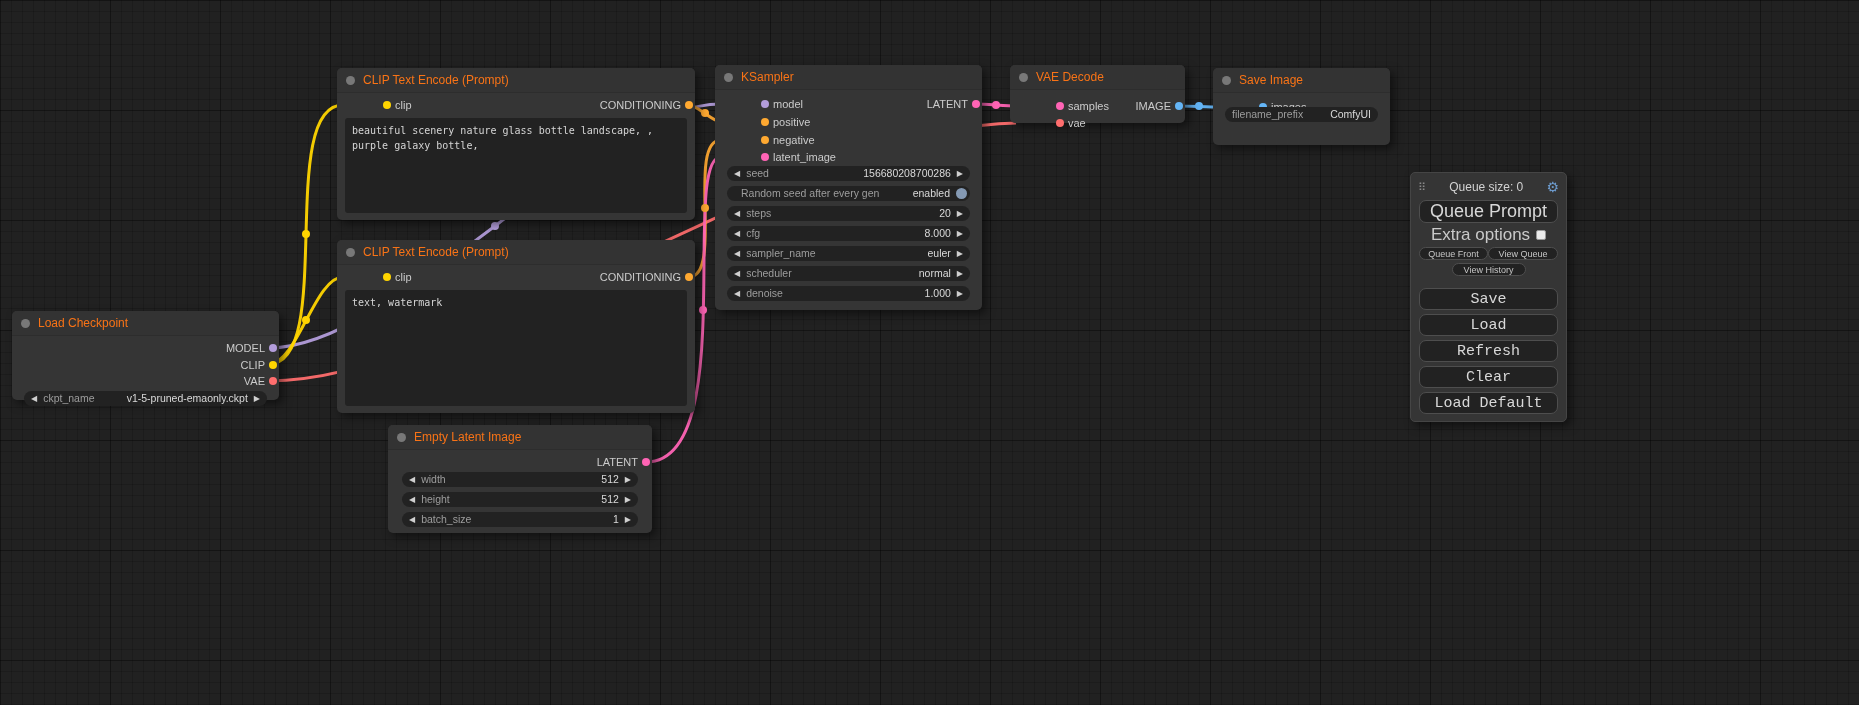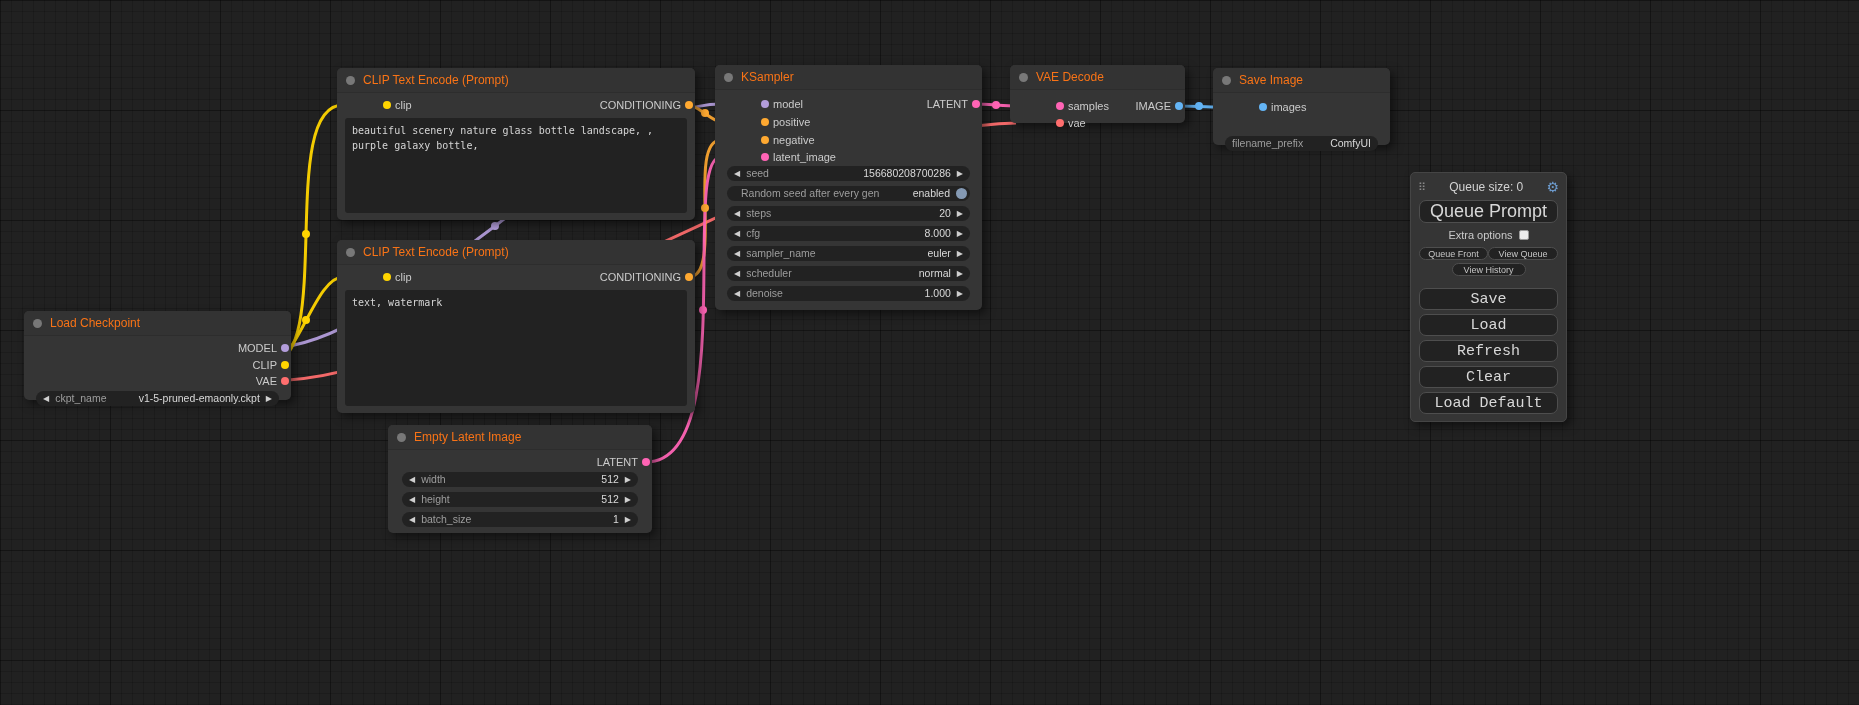--- a/index.html
+++ b/index.html
@@ -52,21 +52,21 @@
   .drag-handle { font-size:11px; color:#8a8a8a; }
   .qp-size { font-size:12px; color:#d2d2d2; }
   .qp-gear { font-size:14px; color:#6d9bcd; line-height:14px; }
   .qp-btn { position:absolute; left:8px; right:8px; background:#222222;
             border:1px solid #4e4e4e; border-radius:7px; color:#d8d8d8;
             display:flex; align-items:center; justify-content:center;
             font-family:"Liberation Sans", sans-serif; cursor:pointer; }
   .qp-btn.big { height:22px; font-size:15px;font-family:Liberation Mono, monospace; }
   .qp-extra { position:absolute; left:0; right:0; top:55px; height:14px;
               display:flex; align-items:center; justify-content:center; gap:6px;
-              font-size:11px; color:#c9c9c9; }
+              font-size:17px; color:#c9c9c9; }
   .qp-checkbox { width:10px; height:10px; background:#ececec; border-radius:2px;
                  border:1px solid #9a9a9a; }
   .qp-small { position:absolute; background:#222222; border:1px solid #4e4e4e;
               border-radius:7px; color:#c6c6c6; font-size:9px; height:13px;
               display:flex; align-items:center; justify-content:center;
               font-family:"Liberation Sans", sans-serif; cursor:pointer; }
 </style>
 </head>
 <body>
 
@@ -86,21 +86,21 @@
     <circle r="4" cx="642" cy="252" style="fill: rgb(255, 110, 110);"></circle>
     <circle r="4" cx="306" cy="234" style="fill: rgb(255, 213, 0);"></circle>
     <circle r="4" cx="306" cy="320" style="fill: rgb(255, 213, 0);"></circle>
     <circle r="4" cx="705" cy="113" style="fill: rgb(255, 169, 49);"></circle>
     <circle r="4" cx="705" cy="208" style="fill: rgb(255, 169, 49);"></circle>
     <circle r="4" cx="703" cy="310" style="fill: rgb(255, 100, 181);"></circle>
     <circle r="4" cx="996" cy="105" style="fill: rgb(255, 100, 181);"></circle>
     <circle r="4" cx="1199" cy="106" style="fill: rgb(100, 181, 246);"></circle>
   </svg>
 
-  <div class="node" style="left:24px;top:311px;width:267px;height:89px">
+  <div class="node" style="left:12px;top:311px;width:267px;height:89px">
     <div class="node-header">
       <span class="collapse-dot"></span>
       <span class="node-title">Load Checkpoint</span>
     </div>
     <div class="slot-row" style="top:29px">
       <span class="lbl out">MODEL</span>
       <span class="dot out" style="background: rgb(179, 157, 219);"></span>
     </div>
     <div class="slot-row" style="top:46px">
       <span class="lbl out">CLIP</span>
@@ -260,21 +260,21 @@
 
   <div class="node" style="left:1213px;top:68px;width:177px;height:77px">
     <div class="node-header">
       <span class="collapse-dot"></span>
       <span class="node-title">Save Image</span>
     </div>
     <div class="slot-row" style="top:31px">
       <span class="dot in" style="background: rgb(100, 181, 246);"></span>
       <span class="lbl in">images</span>
     </div>
-    <div class="widget" style="left:12px;right:12px;top:68px">
+    <div class="widget" style="left:12px;right:12px;top:39px">
       <span class="w-name">filename_prefix</span>
       <span class="w-value">ComfyUI</span>
     </div>
   </div>
 
   <div class="queue-panel">
     <div class="qp-header">
       <span class="drag-handle">⠿</span>
       <span class="qp-size">Queue size: 0</span>
       <span class="qp-gear">⚙</span>

